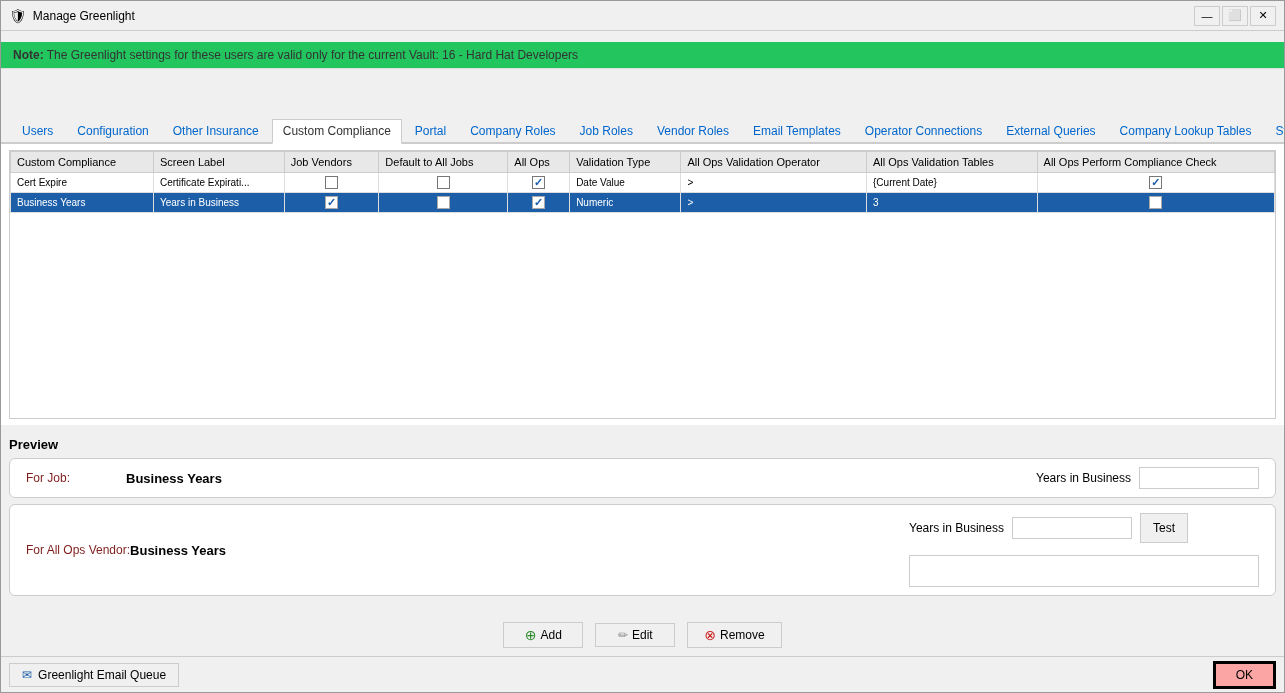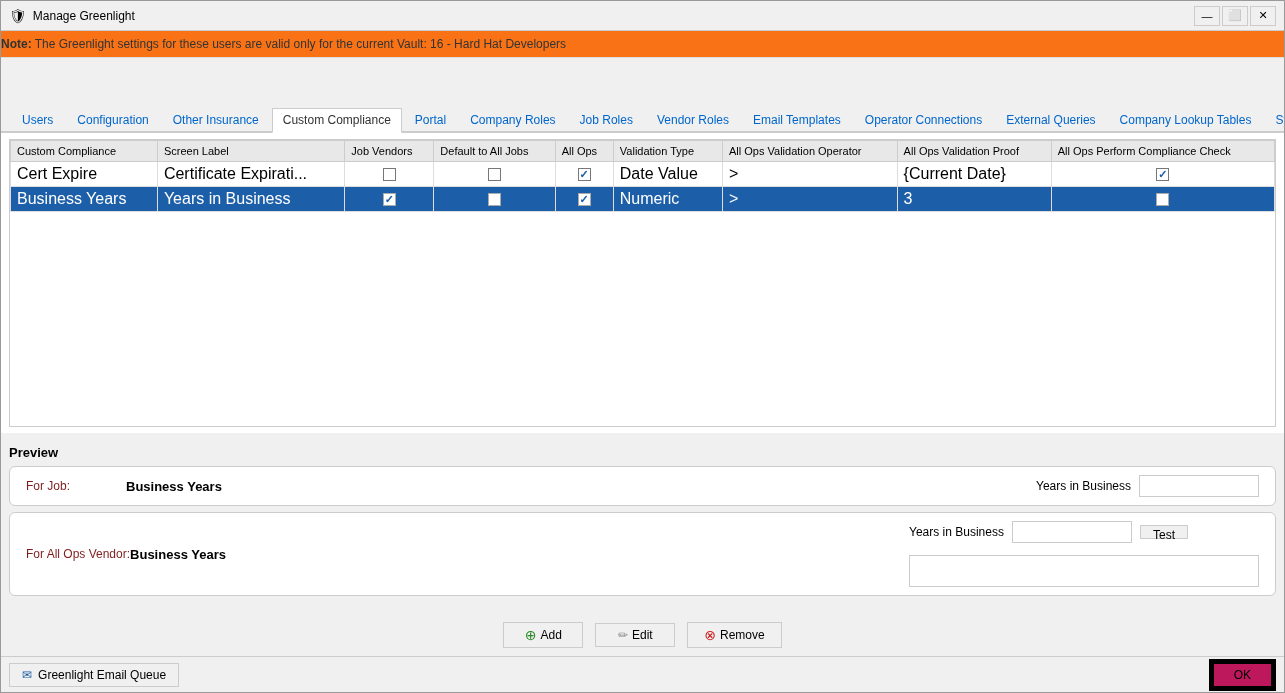--- a/index.html
+++ b/index.html
@@ -5,71 +5,71 @@
     * { box-sizing: border-box; margin: 0; padding: 0; font-family: 'Segoe UI', Tahoma, Geneva, Verdana, sans-serif; font-size: 12px; }
     body { background: #f0f0f0; width: 1285px; height: 693px; overflow: hidden; display: flex; flex-direction: column; border: 1px solid #999; }
     
     
     .title-bar { background: #f0f0f0; display: flex; align-items: center; justify-content: space-between; padding: 4px 8px; height: 30px; border-bottom: 1px solid #ccc; }
     .title-bar-left { display: flex; align-items: center; gap: 6px; font-size: 12px; font-weight: 400; }
     .title-bar-right { display: flex; gap: 2px; }
     .title-btn { width: 26px; height: 20px; background: #f0f0f0; border: 1px solid #ccc; cursor: pointer; display: flex; align-items: center; justify-content: center; font-size: 11px; }
     
     
-    .note-bar { background: #f97316; padding: 6px 0; font-size: 11px; color: #333; border-bottom: 1px solid #ddd; }
+    .note-bar { background: #22c55e; padding: 6px 12px; font-size: 11px; color: #333; border-bottom: 1px solid #ddd; margin-top: 11px; }
     
     
     .tab-bar { display: flex; align-items: flex-end; padding: 4px 10px 0; background: #f0f0f0; border-bottom: 2px solid #ccc; gap: 2px; }
     .tab { padding: 4px 10px; cursor: pointer; color: #0066cc; font-size: 12px; border: 1px solid transparent; border-bottom: none; background: #f0f0f0; white-space: nowrap; margin-top: 46px; }
     .tab.active { background: #fff; border: 1px solid #ccc; border-bottom: 1px solid #fff; color: #333; font-weight: normal; margin-bottom: -2px; padding-bottom: 5px; }
     
     
     .main-content { flex: 1; background: #fff; overflow: hidden; display: flex; flex-direction: column; }
     
     
     .table-area { flex: 1; overflow: auto; border: 1px solid #ccc; margin: 6px 8px; }
     table { width: 100%; border-collapse: collapse; }
     thead tr { background: #e8e8e8; }
     thead th { border: 1px solid #ccc; padding: 4px 6px; text-align: left; font-weight: normal; font-size: 11px; white-space: nowrap; cursor: pointer; user-select: none; }
     tbody tr { background: #fff; }
     tbody tr.selected { background: #1c5fa8; color: white; }
-    tbody td { border: 1px solid #ddd; padding: 3px 6px; font-size: 16px; }
+    tbody td { border: 1px solid #ddd; padding: 3px 6px; font-size: 10px; }
     .cell-center { text-align: center; }
     
     
     .cb { width: 13px; height: 13px; border: 1px solid #777; display: inline-flex; align-items: center; justify-content: center; background: #fff; cursor: pointer; }
     .cb.checked { background: #fff; }
     .cb.checked::after { content: '✓'; color: #1c5fa8; font-size: 11px; font-weight: bold; }
     .selected .cb { border-color: #aaa; }
     .selected .cb.checked::after { color: #1c5fa8; }
     
     
     .preview-section { padding: 12px 8px; background: #f0f0f0; }
     .preview-label { font-size: 13px; font-weight: bold; margin-bottom: 6px; }
     .preview-box { background: #fff; border: 1px solid #ccc; border-radius: 6px; padding: 8px 16px; margin-bottom: 6px; display: flex; align-items: center; gap: 16px; }
     .preview-row { display: flex; align-items: center; width: 100%; }
     .preview-row-label { min-width: 100px; color: #7f1d1d; }
     .preview-field-name { font-weight: bold; font-size: 13px; flex: 1; }
     .preview-input-area { display: flex; align-items: center; gap: 8px; margin-left: auto; }
     .preview-input { height: 22px; width: 120px; border: 1px solid #ccc; padding: 2px 4px; }
     .preview-input-wide { height: 22px; width: 120px; border: 1px solid #ccc; padding: 2px 4px; }
     .preview-input-tall { height: 32px; width: 350px; border: 1px solid #ccc; padding: 2px 4px; resize: none; display: block; margin-top: 4px; }
-    .test-btn { padding: 2px 12px; border: 1px solid #ccc; background: #f0f0f0; cursor: pointer; height: 14px; }
+    .test-btn { padding: 2px 12px; border: 1px solid #ccc; background: #f0f0f0; cursor: pointer; height: 30px; }
     
     
     .action-bar { display: flex; align-items: center; justify-content: center; gap: 12px; padding: 8px; background: #f0f0f0; }
     .action-btn { padding: 4px 16px; border: 1px solid #ccc; background: #f0f0f0; cursor: pointer; display: flex; align-items: center; gap: 4px; min-width: 80px; justify-content: center; }
     .icon-add { color: #2a8a2a; font-size: 14px; }
     .icon-edit { color: #888; font-size: 12px; }
     .icon-remove { color: #cc2222; font-size: 14px; }
     
     
     .bottom-bar { display: flex; align-items: center; justify-content: space-between; padding: 4px 8px; background: #f0f0f0; border-top: 1px solid #ccc; height: 36px; }
     .email-queue-btn { padding: 4px 12px; border: 1px solid #ccc; background: #f0f0f0; cursor: pointer; display: flex; align-items: center; gap: 6px; }
-    .ok-btn { padding: 4px 20px; border: 5px solid #000000; background: #be185d; cursor: pointer; min-width: 60px; }
+    .ok-btn { padding: 4px 20px; border: 3px solid #000000; background: #fca5a5; cursor: pointer; min-width: 60px; }
     
     .shield-icon { font-size: 14px; }
     .email-icon { color: #1c5fa8; }
   </style>
 </head>
 <body>
 
 <div class="title-bar">
   <div class="title-bar-left">
     <span class="shield-icon">🛡</span>
@@ -109,21 +109,21 @@
     <table>
       <thead>
         <tr id="table-header-row">
             <th>Custom Compliance</th>
             <th>Screen Label</th>
             <th>Job Vendors</th>
             <th>Default to All Jobs</th>
             <th>All Ops</th>
             <th>Validation Type</th>
             <th>All Ops Validation Operator</th>
-            <th>All Ops Validation Proof</th>
+            <th>All Ops Validation Tables</th>
             <th>All Ops Perform Compliance Check</th>
           </tr>
       </thead>
       <tbody id="table-body">
           <tr>
             <td>Cert Expire</td>
             <td>Certificate Expirati...</td>
             <td class="cell-center">
               <div style="display: flex; justify-content: center;">
                 <span class="cb"></span>

